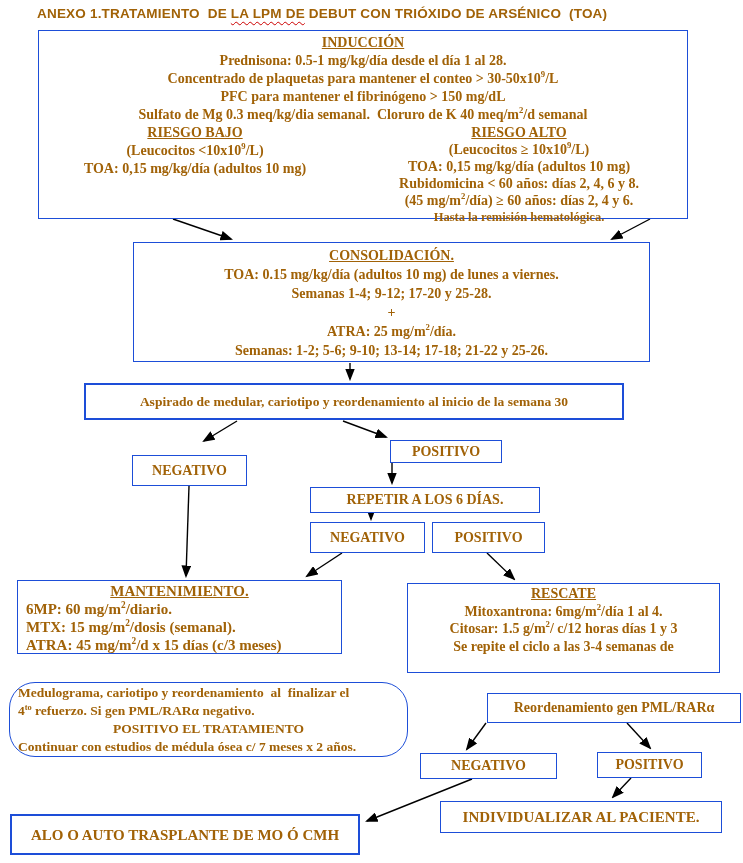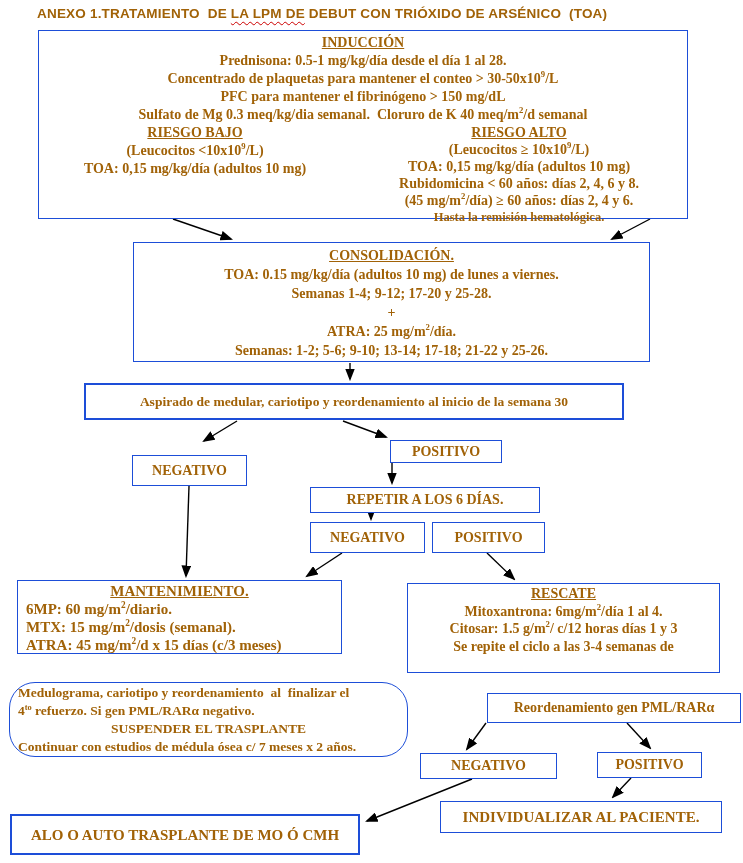--- a/index.html
+++ b/index.html
@@ -150,21 +150,21 @@
   <div class="box center" id="rescate">
     <div class="t u">RESCATE</div>
     <div class="t">Mitoxantrona: 6mg/m<sup>2</sup>/día 1 al 4.</div>
     <div class="t">Citosar: 1.5 g/m<sup>2</sup>/ c/12 horas días 1 y 3</div>
     <div class="t">Se repite el ciclo a las 3-4 semanas de</div>
   </div>
 
   <div class="box" id="medulograma">
     <div class="t">Medulograma, cariotipo y reordenamiento  al  finalizar el</div>
     <div class="t">4<sup>to</sup> refuerzo. Si gen PML/RARα negativo.</div>
-    <div class="t center">SUSPENDER EL TRASPLANTE</div>
+    <div class="t center">POSITIVO EL TRATAMIENTO</div>
     <div class="t">Continuar con estudios de médula ósea c/ 7 meses x 2 años.</div>
   </div>
 
   <div class="box flexc" id="reordenamiento">
     <div class="t">Reordenamiento gen PML/RARα</div>
   </div>
   <div class="box flexc small-node" id="negativo3">
     <div class="t">NEGATIVO</div>
   </div>
   <div class="box flexc small-node" id="positivo3">

